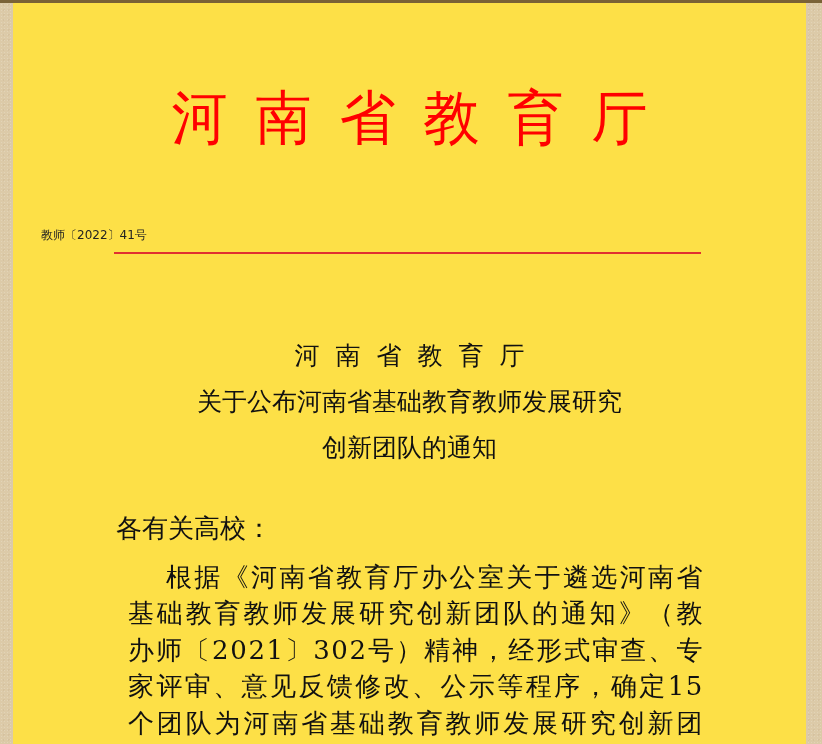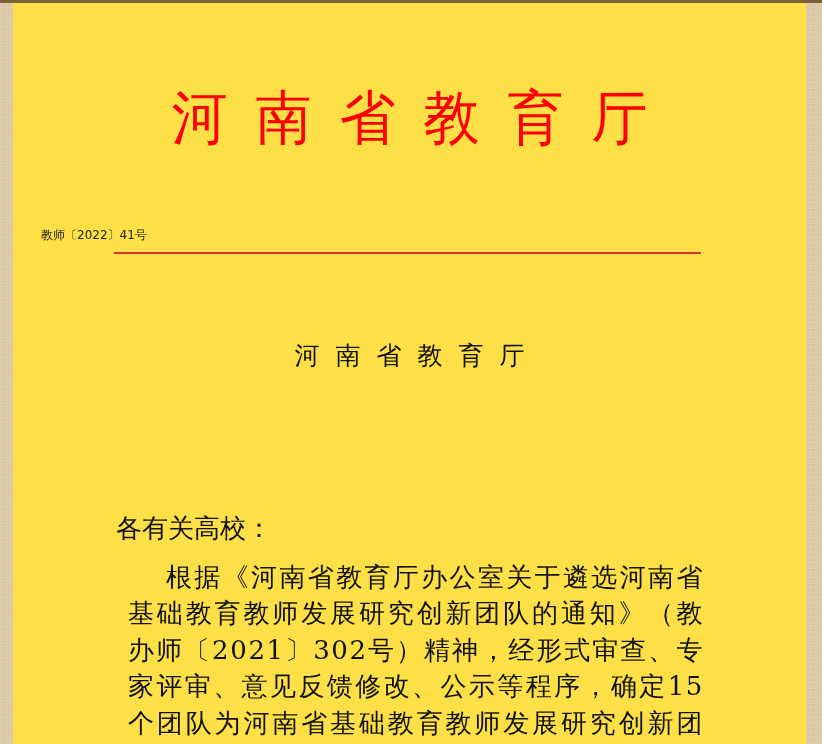--- a/index.html
+++ b/index.html
@@ -111,20 +111,22 @@
 <div class="paper">
 
   <div class="red-header">河南省教育厅</div>
 
   <div class="doc-number">教师〔2022〕41号</div>
 
   <div class="red-rule"></div>
 
   <div class="title-block">
     <div class="title-line-1">河南省教育厅</div>
+    <div>关于公布河南省基础教育教师发展研究</div>
+    <div>创新团队的通知</div>
   </div>
 
   <div class="body-block">
     <p class="salutation">各有关高校：</p>
     <p class="para">根据《河南省教育厅办公室关于遴选河南省基础教育教师发展研究创新团队的通知》（教办师〔2021〕302号）精神，经形式审查、专家评审、意见反馈修改、公示等程序，确定15个团队为河南省基础教育教师发展研究创新团队（以下简称“创新团队”），现将名单（附后）公布。</p>
   </div>
 
 </div>
 
 </body></html>

